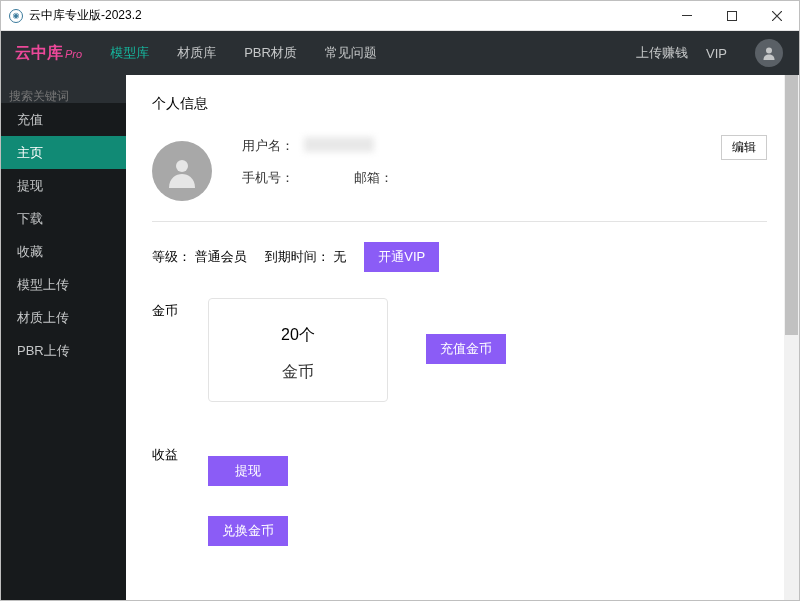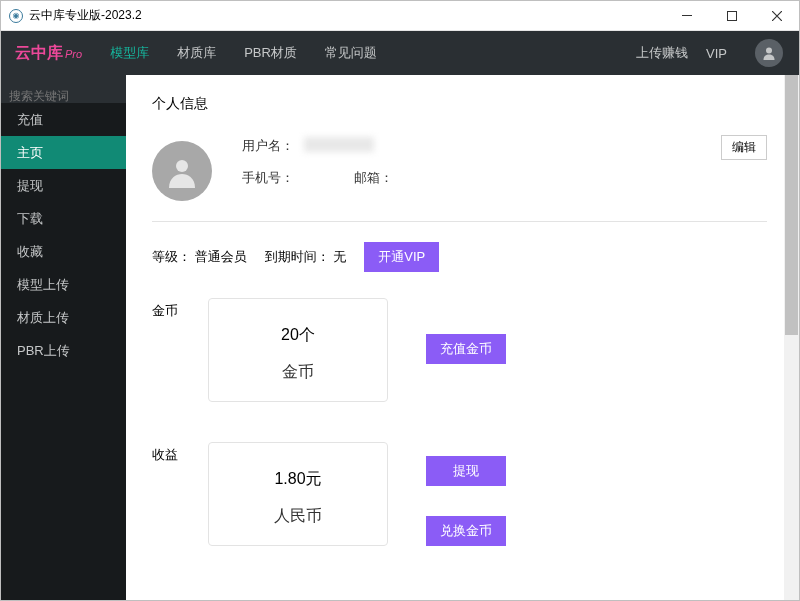--- a/index.html
+++ b/index.html
@@ -146,24 +146,20 @@
           <div class="card-value">20个</div>
           <div class="card-unit">金币</div>
         </div>
         <div class="bb-actions">
           <button class="teal-btn">充值金币</button>
         </div>
       </div>
 
       <div class="balance-block">
         <div class="bb-label">收益</div>
-        <div class="card">
-          <div class="card-value">1.80元</div>
-          <div class="card-unit">人民币</div>
-        </div>
         <div class="bb-actions two">
           <button class="teal-btn">提现</button>
           <button class="teal-btn">兑换金币</button>
         </div>
       </div>
 
       <div class="scrollbar">
         <div class="scroll-thumb"></div>
       </div>
     </div>

